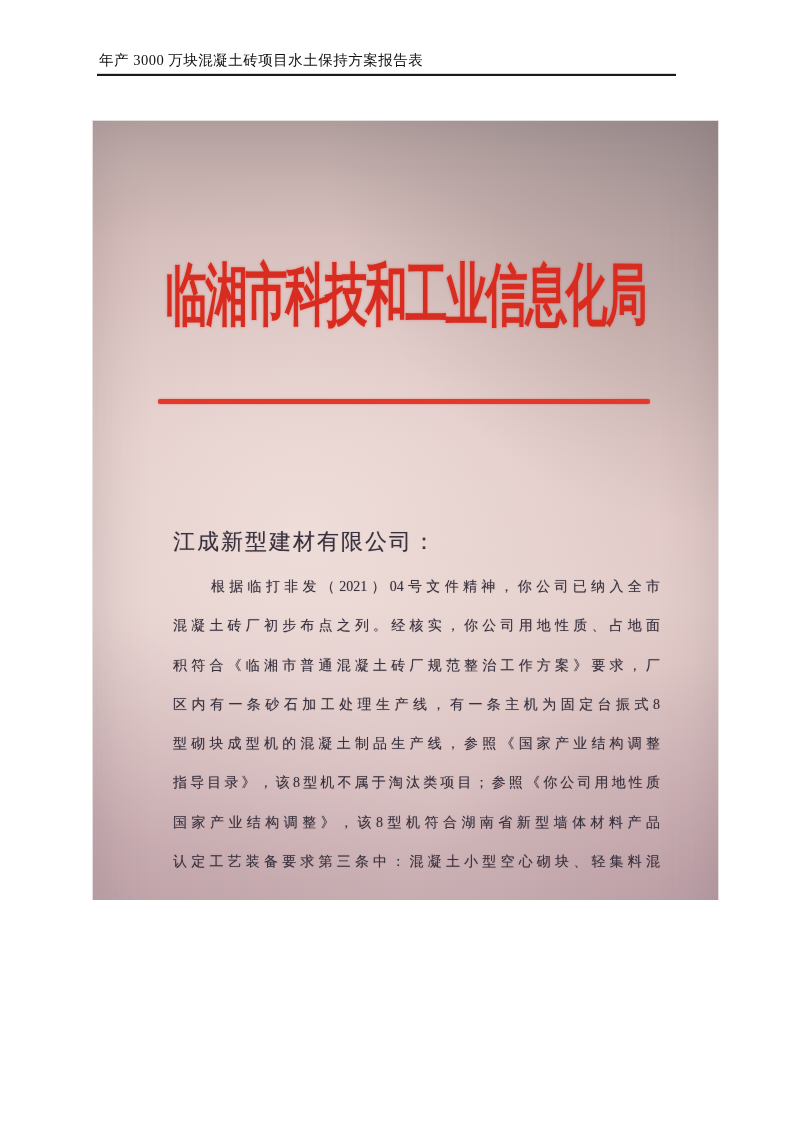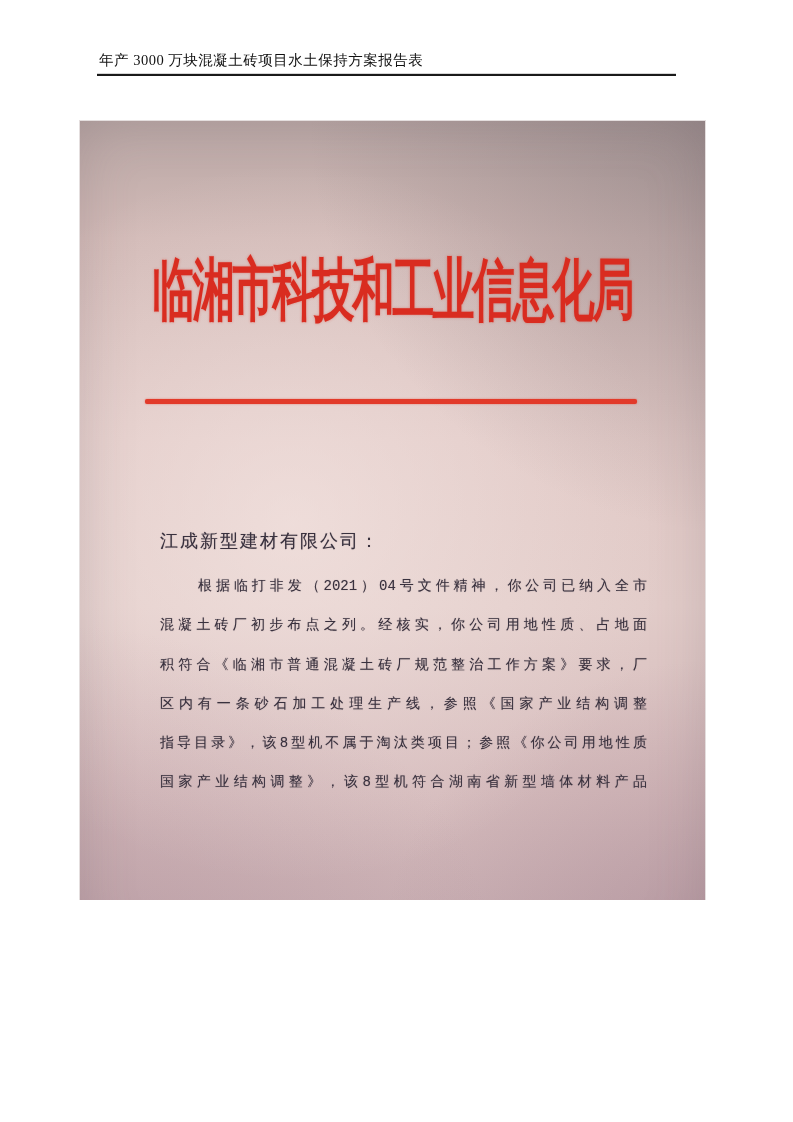--- a/index.html
+++ b/index.html
@@ -32,34 +32,33 @@
     height: 4px;
     background: linear-gradient(to bottom,
       rgba(0,0,0,0) 0%, rgba(0,0,0,0) 20%,
       #d6d6d6 20%, #d6d6d6 50%,
       #1a1a1a 50%, #1a1a1a 100%);
   }
 
   
   .scan {
     position: absolute;
-    left: 80px;
+    left: 93px;
     top: 121px;
     width: 625px;
     height: 837px;
     background:
       radial-gradient(130% 90% at 108% 0%, rgba(104,95,100,0.42), rgba(104,95,100,0) 55%),
       radial-gradient(120% 70% at -5% 102%, rgba(152,116,132,0.28), rgba(152,116,132,0) 60%),
       radial-gradient(95% 60% at 105% 100%, rgba(140,104,122,0.34), rgba(140,104,122,0) 60%),
       radial-gradient(78% 55% at 34% 48%, rgba(249,236,233,0.55), rgba(249,236,233,0) 78%),
       linear-gradient(180deg, #b9a7a5 0%, #d2bab7 14%, #e0c8c5 38%, #e2ccc9 58%, #d5bbbc 80%, #c5abb0 100%);
     box-shadow:
       inset 0 0 55px rgba(100,80,92,0.22),
       0 0 0 1px rgba(225,218,218,0.9);
-    font-family: Liberation Mono, monospace;
   }
 
   .agency-title {
     position: absolute;
     left: 0;
     top: 133px;
     width: 100%;
     height: 82px;
     line-height: 82px;
     text-align: center;
@@ -96,21 +95,21 @@
     color: #29222a;
     text-shadow: 0 0 1px rgba(45,35,48,0.45);
     white-space: nowrap;
   }
 
   .salutation {
     position: absolute;
     left: 80px;
     top: 406px;
     width: 487px;
-    font-size: 18px;
+    font-size: 22px;
     line-height: 30px;
     letter-spacing: 2px;
     color: #39313e;
     text-shadow: 0 0 1px rgba(57,49,62,0.4);
     white-space: nowrap;
   }
 
   .doc-body {
     position: absolute;
     left: 80px;
@@ -155,22 +154,24 @@
 
     <div class="red-rule"></div>
 
 
     <div class="salutation">江成新型建材有限公司：</div>
 
     <div class="doc-body">
       <div class="line indent">根据临打非发（2021）04号文件精神，你公司已纳入全市</div>
       <div class="line">混凝土砖厂初步布点之列。经核实，你公司用地性质、占地面</div>
       <div class="line">积符合《临湘市普通混凝土砖厂规范整治工作方案》要求，厂</div>
-      <div class="line">区内有一条砂石加工处理生产线，参照《国家产业结构调整</div>
+      <div class="line">区内有一条砂石加工处理生产线，有一条主机为固定台振式8</div>
+      <div class="line">型砌块成型机的混凝土制品生产线，参照《国家产业结构调整</div>
       <div class="line">指导目录》，该8型机不属于淘汰类项目；参照《你公司用地性质</div>
       <div class="line">国家产业结构调整》，该8型机符合湖南省新型墙体材料产品</div>
+      <div class="line">认定工艺装备要求第三条中：混凝土小型空心砌块、轻集料混</div>
     </div>
 
   </div>
 
   <div class="page-number">61</div>
 
 </div>
 
 </body></html>

